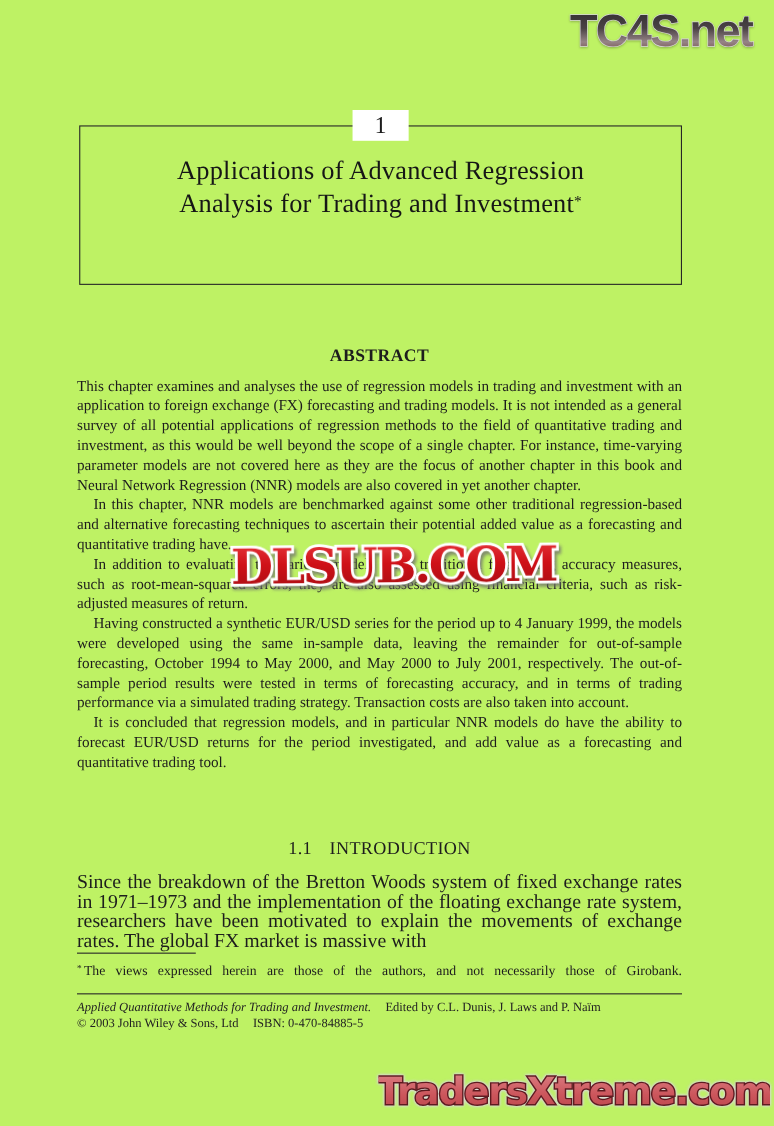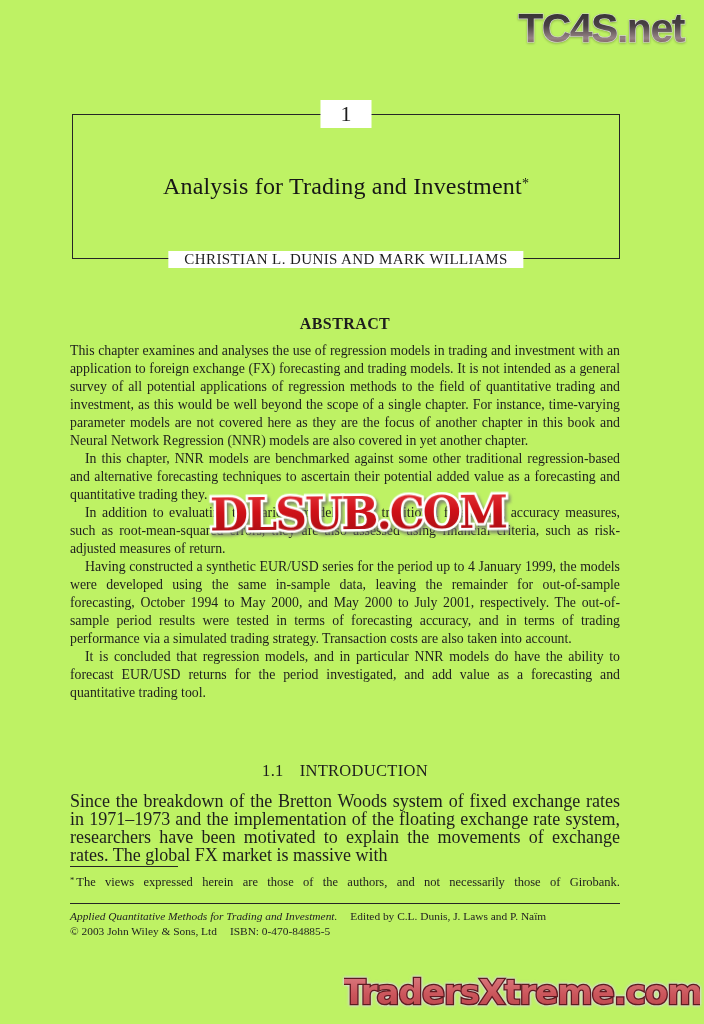--- a/index.html
+++ b/index.html
@@ -95,30 +95,29 @@
           <stop offset="100%" stop-color="#643732"></stop>
         </linearGradient>
       </defs>
       <text x="103" y="42" text-anchor="middle" font-family="Liberation Sans, sans-serif" font-weight="bold" font-size="41" letter-spacing="-1.5" fill="url(#g_tc)" stroke="#d9d9d9" stroke-width="1.2" paint-order="stroke">TC4S.net</text>
     </svg>
   </div>
 
   <div class="chapter-box">
     <div class="chapter-number">1</div>
     <div class="chapter-title">
-      <br>
+      <span>Applications of Advanced Regression</span><br>
       <span>Analysis for Trading and Investment</span><sup>*</sup>
     </div>
-    <div class="chapter-authors">CHRISTIAN L. DUNIS AND MARK WILLIAMS</div>
   </div>
 
   <div class="abstract-heading">ABSTRACT</div>
   <div class="abstract-body">
     <p>This chapter examines and analyses the use of regression models in trading and investment with an application to foreign exchange (FX) forecasting and trading models. It is not intended as a general survey of all potential applications of regression methods to the field of quantitative trading and investment, as this would be well beyond the scope of a single chapter. For instance, time-varying parameter models are not covered here as they are the focus of another chapter in this book and Neural Network Regression (NNR) models are also covered in yet another chapter.</p>
-    <p class="indent">In this chapter, NNR models are benchmarked against some other traditional regression-based and alternative forecasting techniques to ascertain their potential added value as a forecasting and quantitative trading they.</p>
+    <p class="indent">In this chapter, NNR models are benchmarked against some other traditional regression-based and alternative forecasting techniques to ascertain their potential added value as a forecasting and quantitative trading have.</p>
     <p class="indent">In addition to evaluating the various models using traditional forecasting accuracy measures, such as root-mean-squared errors, they are also assessed using financial criteria, such as risk-adjusted measures of return.</p>
     <p class="indent">Having constructed a synthetic EUR/USD series for the period up to 4 January 1999, the models were developed using the same in-sample data, leaving the remainder for out-of-sample forecasting, October 1994 to May 2000, and May 2000 to July 2001, respectively. The out-of-sample period results were tested in terms of forecasting accuracy, and in terms of trading performance via a simulated trading strategy. Transaction costs are also taken into account.</p>
     <p class="indent">It is concluded that regression models, and in particular NNR models do have the ability to forecast EUR/USD returns for the period investigated, and add value as a forecasting and quantitative trading tool.</p>
   </div>
 
   <div class="wm-dlsub">
     <svg width="316" height="64" viewBox="0 0 316 64">
       <defs>
         <linearGradient id="g_dl" x1="0" y1="0" x2="0" y2="1">
           <stop offset="0%" stop-color="#e8393f"></stop>

